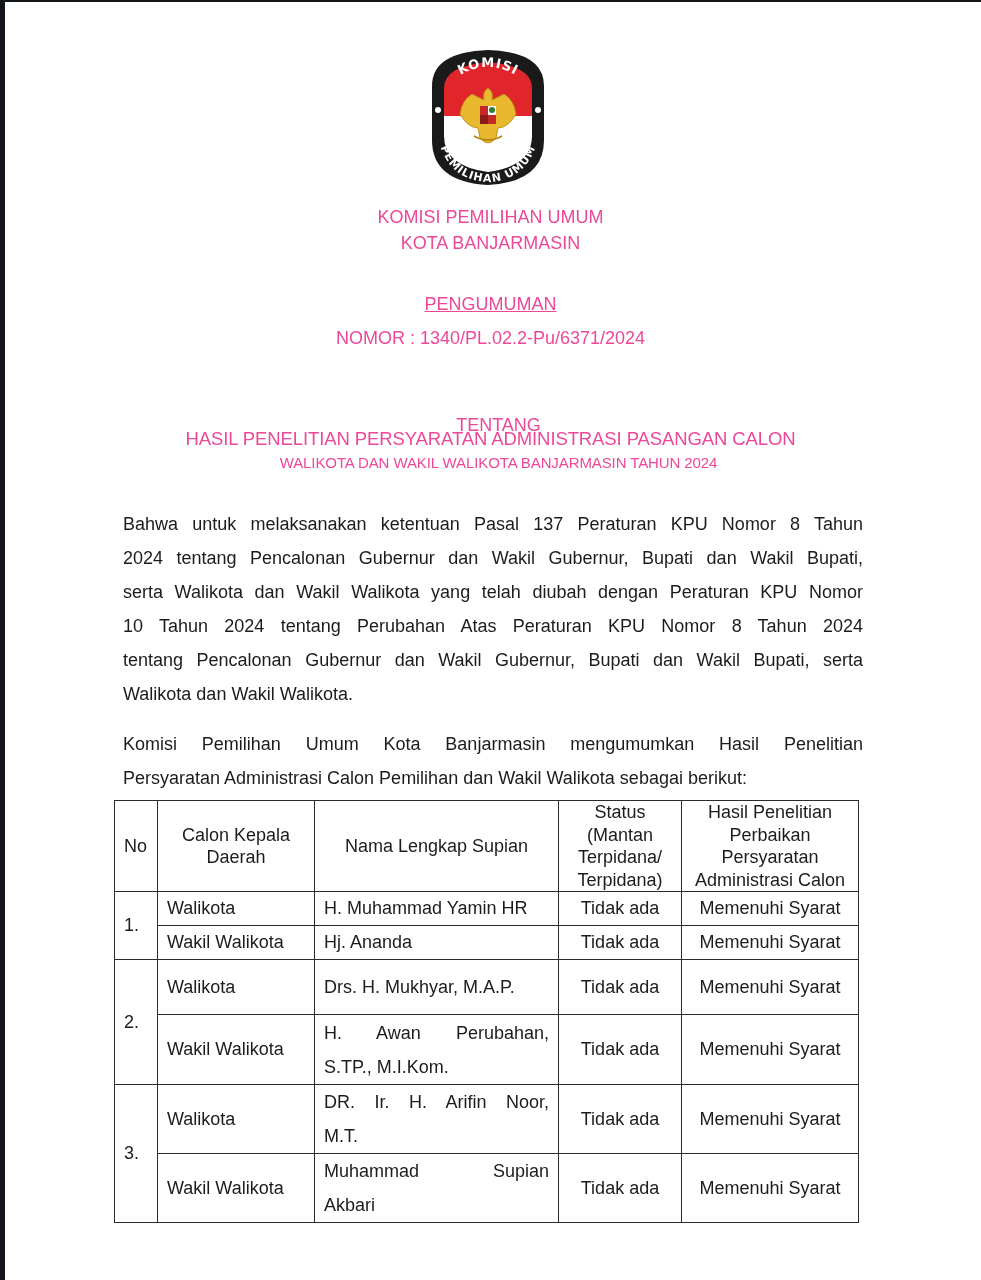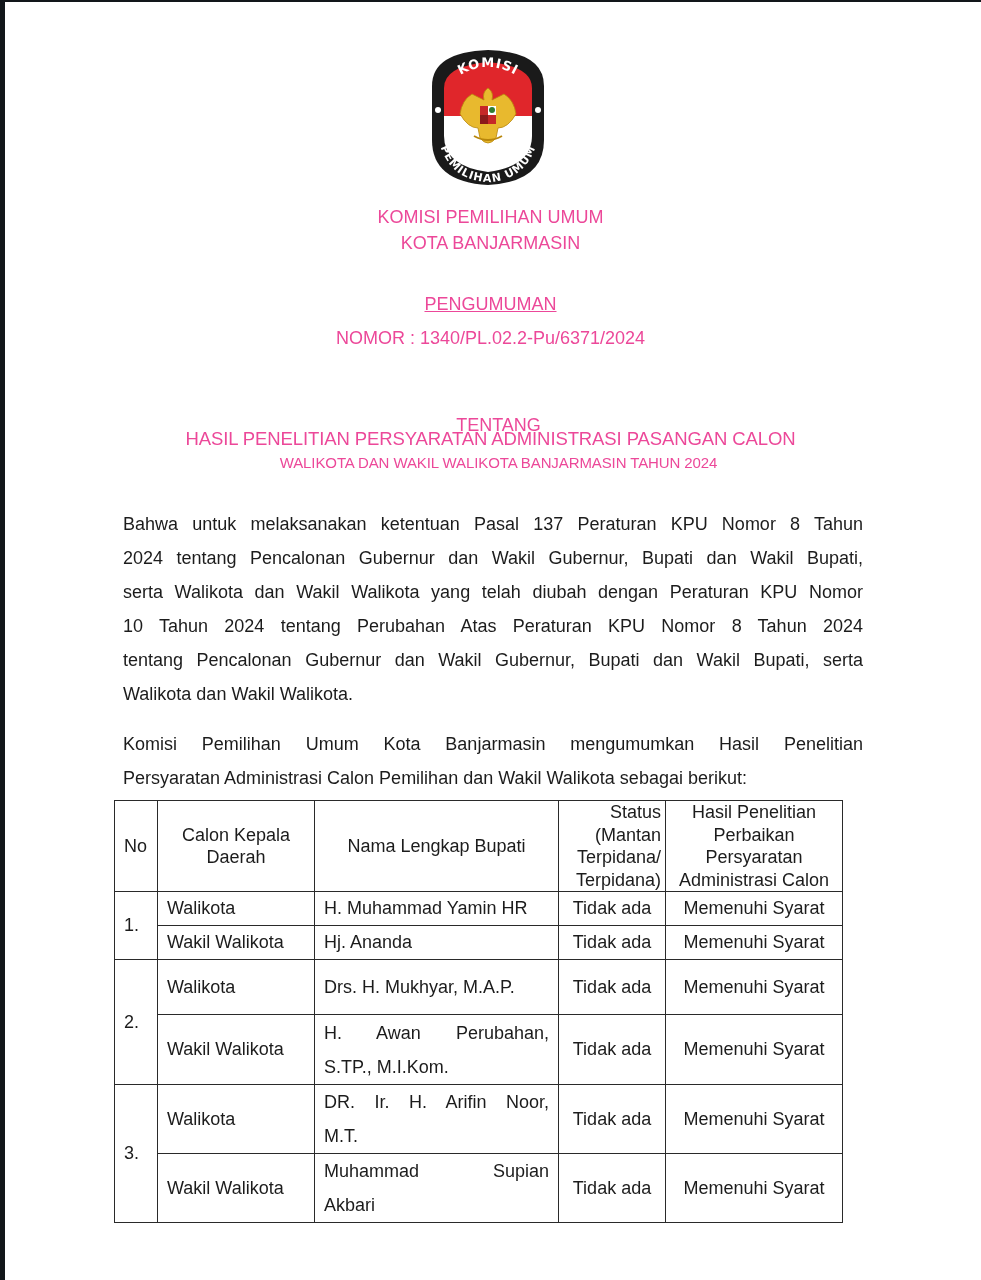--- a/index.html
+++ b/index.html
@@ -32,21 +32,21 @@
     position: absolute; left: 114px; top: 800px; border-collapse: collapse;
     font-size: 18px; color: #1c1c1c; table-layout: fixed;
   }
   table.res td, table.res th {
     border: 1.5px solid #2a2a2a; padding: 0 9px; font-weight: normal; vertical-align: middle;
   }
   th { text-align: center; line-height: 22.5px; }
   .c-no { width: 24px; text-align: left; }
   .c-calon { width: 138px; }
   .c-nama { width: 225px; }
-  .c-status { width: 98px; padding: 0 4px !important; text-align: right; }
+  .c-status { width: 98px; padding: 0 12px !important; }
   .c-hasil { width: 168px; padding: 0 4px !important; }
   td.no { text-align: left; vertical-align: middle; }
   td.calon { text-align: left; }
   td.status, td.hasil { text-align: center; }
   td.nama .ln { display: block; text-align: justify; text-align-last: justify; line-height: 34px; }
   td.nama .ln.last { text-align-last: left; }
   .r-head { height: 90px; }
   .r1a { height: 34px; }
   .r1a td { vertical-align: top; padding-top: 3px; }
   .r1a td.no { vertical-align: middle; padding-top: 0; }
@@ -124,21 +124,21 @@
 </div>
 
 <table class="res">
   <tbody>
       <tr class="r-head">
     <th class="c-no">No</th>
     <th class="c-calon">
       <div>Calon Kepala</div>
       <div>Daerah</div>
     </th>
-    <th class="c-nama">Nama Lengkap  Bupati</th>
+    <th class="c-nama">Nama Lengkap  Supian</th>
     <th class="c-status">
       <div>Status</div>
       <div>(Mantan</div>
       <div>Terpidana/</div>
       <div>Terpidana)</div>
     </th>
     <th class="c-hasil">
       <div>Hasil Penelitian</div>
       <div>Perbaikan</div>
       <div>Persyaratan</div>

